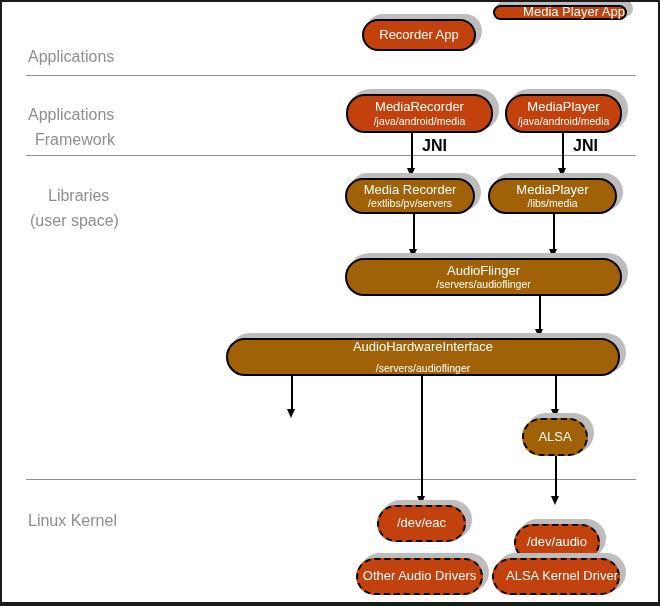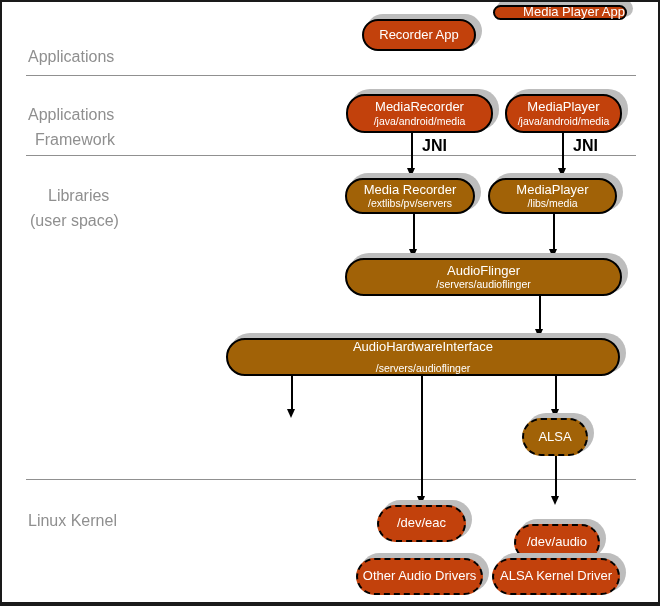--- a/index.html
+++ b/index.html
@@ -166,17 +166,17 @@
 
   <div class="node red dashed" style="left:375px; top:503px; width:89px; height:37px;">
     <span class="nl">/dev/eac</span>
   </div>
   <div class="node red dashed" style="left:512px; top:503px; width:86px; height:37px;margin-top:19px;">
     <span class="nl">/dev/audio</span>
   </div>
   <div class="node red dashed" style="left:354px; top:556px; width:127px; height:37px;">
     <span class="nl">Other Audio Drivers</span>
   </div>
-  <div class="node red dashed" style="left:490px; top:556px; width:128px; height:37px;">
+  <div class="node red dashed" style="left:490px; top:556px; width:128px; height:37px;align-items:flex-end;">
     <span class="nl">ALSA Kernel Driver</span>
   </div>
 
 </div>
 
 </body></html>

